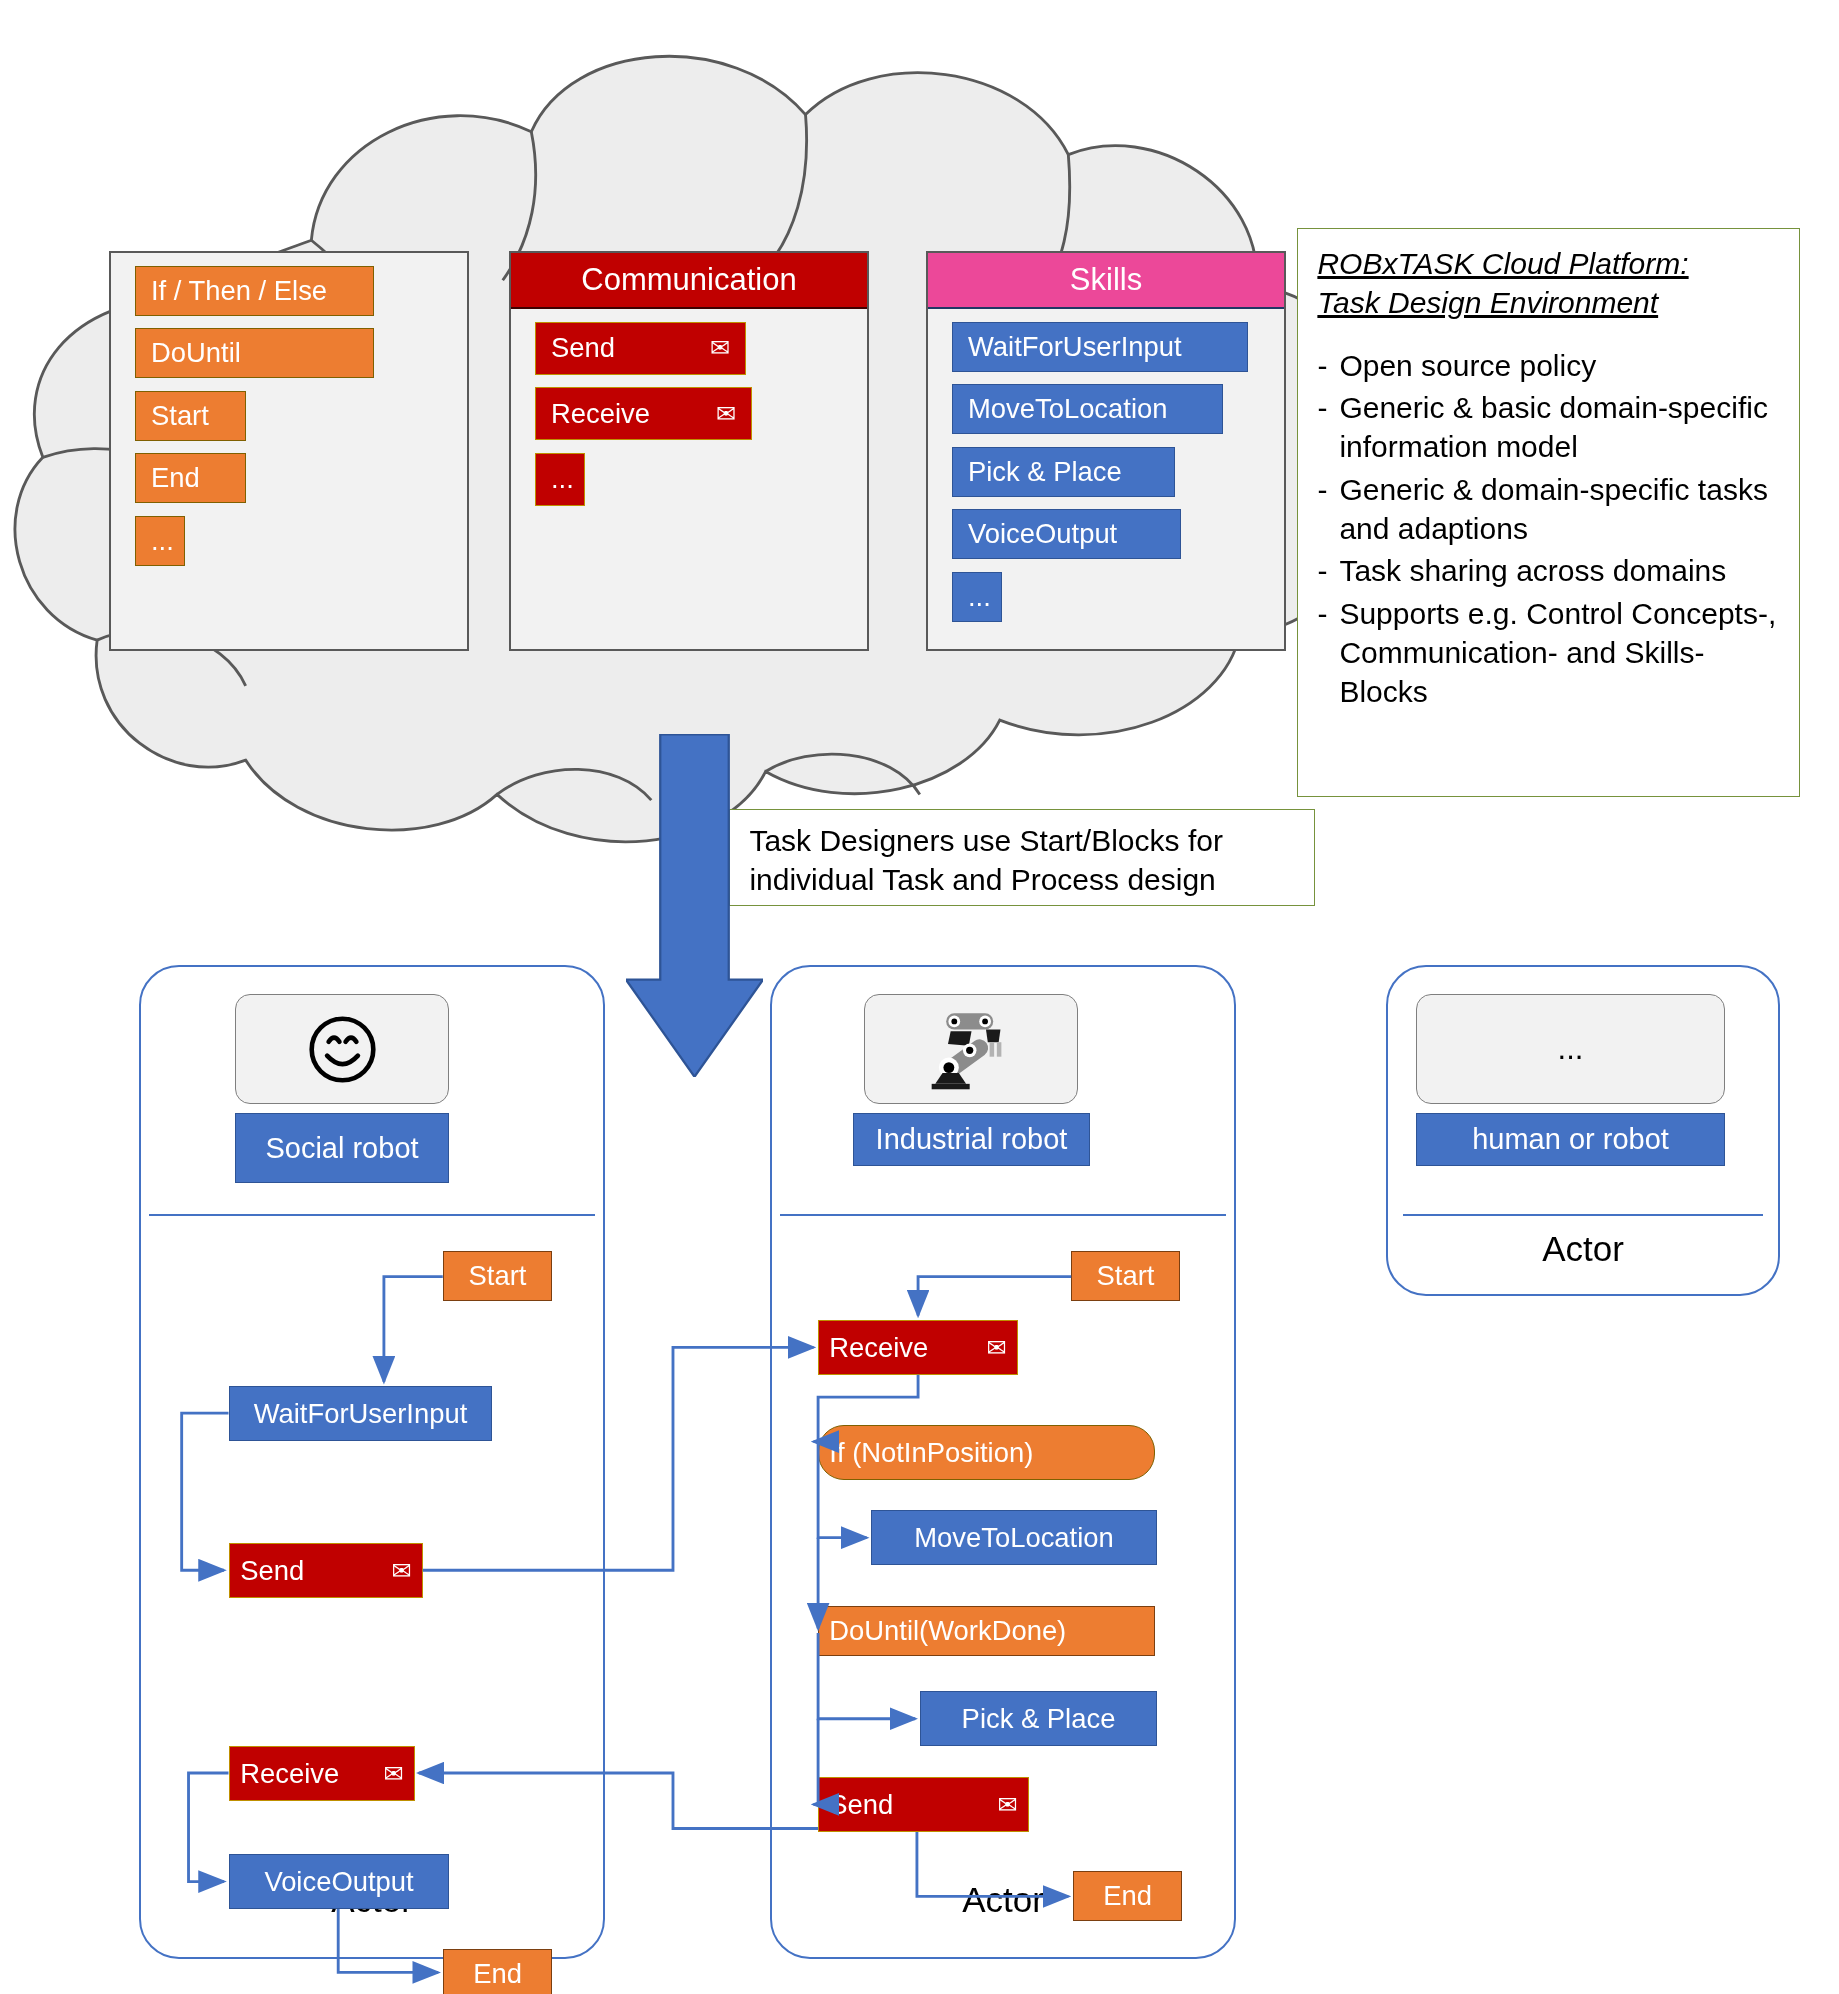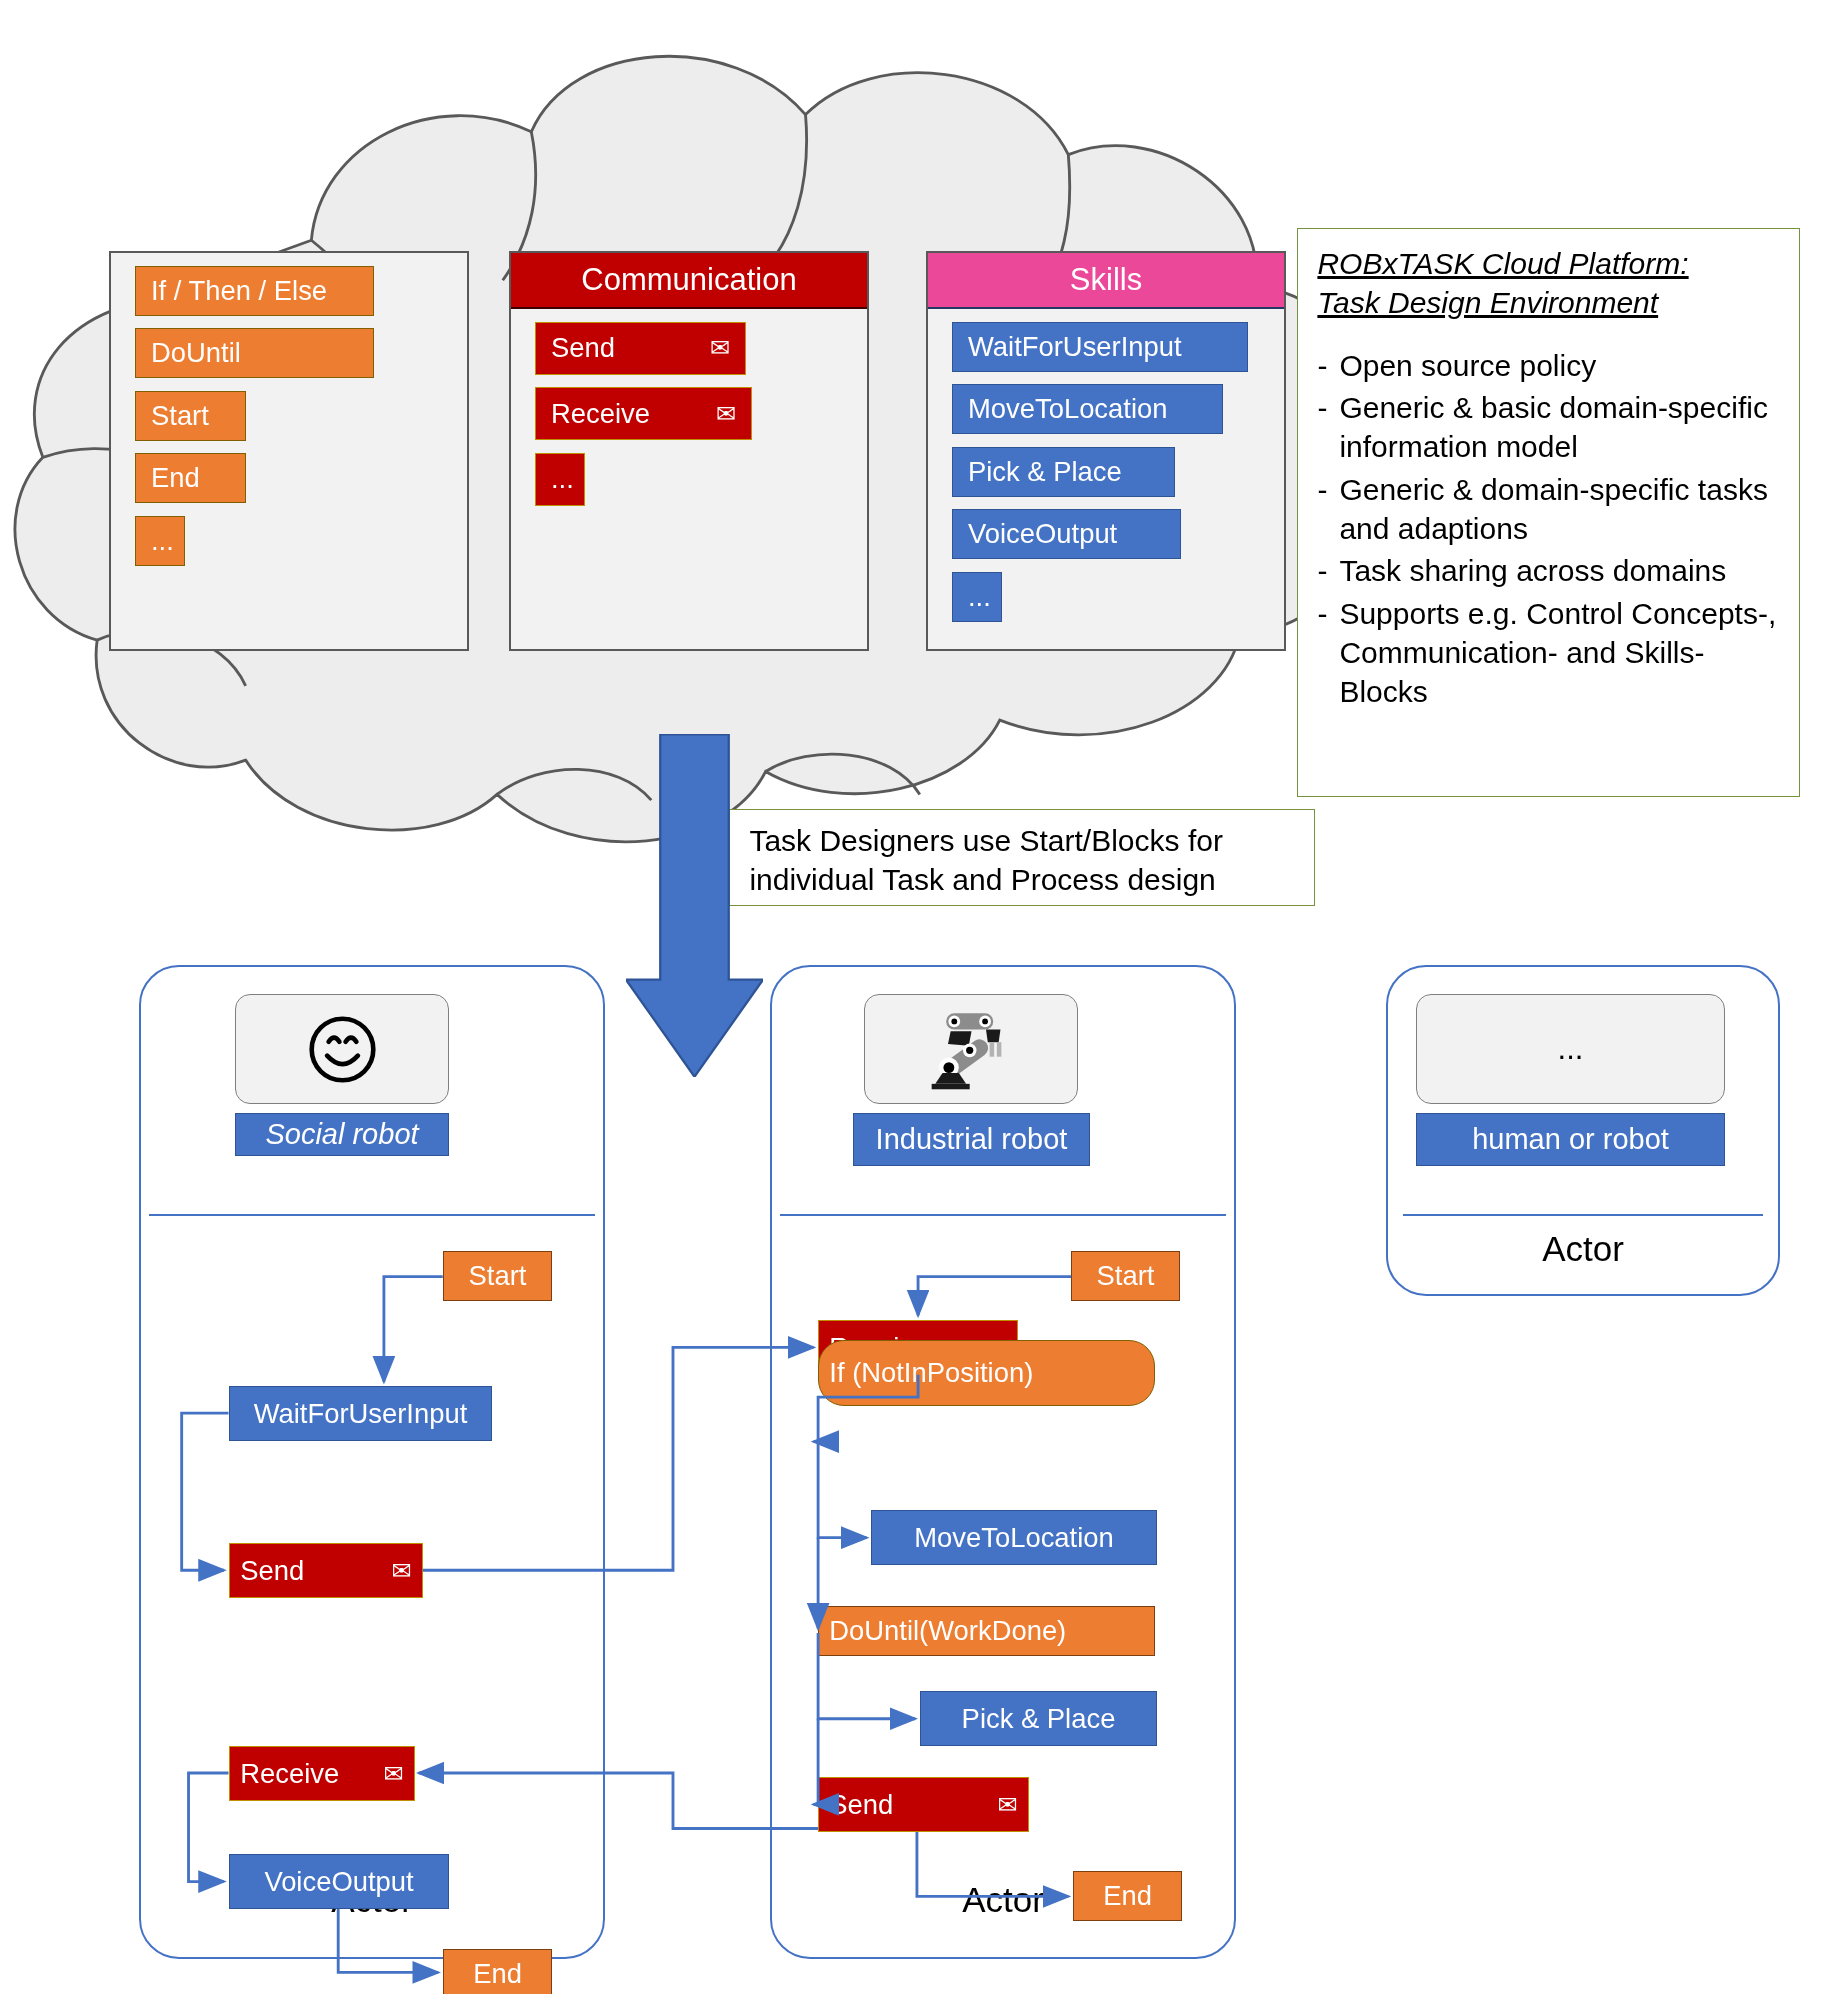--- a/index.html
+++ b/index.html
@@ -197,21 +197,21 @@
   </div>
 
   <div class="actor-icon" style="left:235px;top:994px;width:214px;height:110px;">
     <svg width="77" height="77" viewBox="0 0 100 100">
       <circle cx="50" cy="50" r="40" fill="none" stroke="#000" stroke-width="6"></circle>
       <path d="M32 40 q7 -11 14 0" fill="none" stroke="#000" stroke-width="6" stroke-linecap="round"></path>
       <path d="M54 40 q7 -11 14 0" fill="none" stroke="#000" stroke-width="6" stroke-linecap="round"></path>
       <path d="M30 58 q20 22 40 0" fill="none" stroke="#000" stroke-width="6" stroke-linecap="round"></path>
     </svg>
   </div>
-  <div class="actor-name" style="left:235px;top:1113px;width:214px;height:43px;font-style:italic;">Social robot</div>
+  <div class="actor-name" style="left:235px;top:1113px;width:214px;height:70px;">Social robot</div>
   <div class="actor-sep" style="left:149px;top:1214px;width:446px;"></div>
   <div class="actor-foot" style="left:139px;top:1880px;width:466px;">Actor</div>
 
   <div class="fb orange center" style="left:443px;top:1251px;width:109px;height:50px;">
     <span class="lbl">Start</span>
   </div>
   <div class="fb blue center" style="left:229px;top:1386px;width:263px;height:55px;">
     <span class="lbl">WaitForUserInput</span>
   </div>
   <div class="fb red" style="left:229px;top:1543px;width:194px;height:55px;">
@@ -258,21 +258,21 @@
   <div class="actor-sep" style="left:780px;top:1214px;width:446px;"></div>
   <div class="actor-foot" style="left:770px;top:1880px;width:466px;">Actor</div>
 
   <div class="fb orange center" style="left:1071px;top:1251px;width:109px;height:50px;">
     <span class="lbl">Start</span>
   </div>
   <div class="fb red" style="left:818px;top:1320px;width:200px;height:55px;">
     <span class="lbl">Receive</span>
     <span class="env">✉</span>
   </div>
-  <div class="fb orange olive" style="left:818px;top:1340px;width:337px;height:66px;border-radius:26px;">
+  <div class="fb orange olive" style="left:818px;top:1425px;width:337px;height:55px;border-radius:26px;">
     <span class="lbl">If (NotInPosition)</span>
   </div>
   <div class="fb blue center" style="left:871px;top:1510px;width:286px;height:55px;">
     <span class="lbl">MoveToLocation</span>
   </div>
   <div class="fb orange" style="left:818px;top:1606px;width:337px;height:50px;">
     <span class="lbl">DoUntil(WorkDone)</span>
   </div>
   <div class="fb blue center" style="left:920px;top:1691px;width:237px;height:55px;">
     <span class="lbl">Pick &amp; Place</span>

